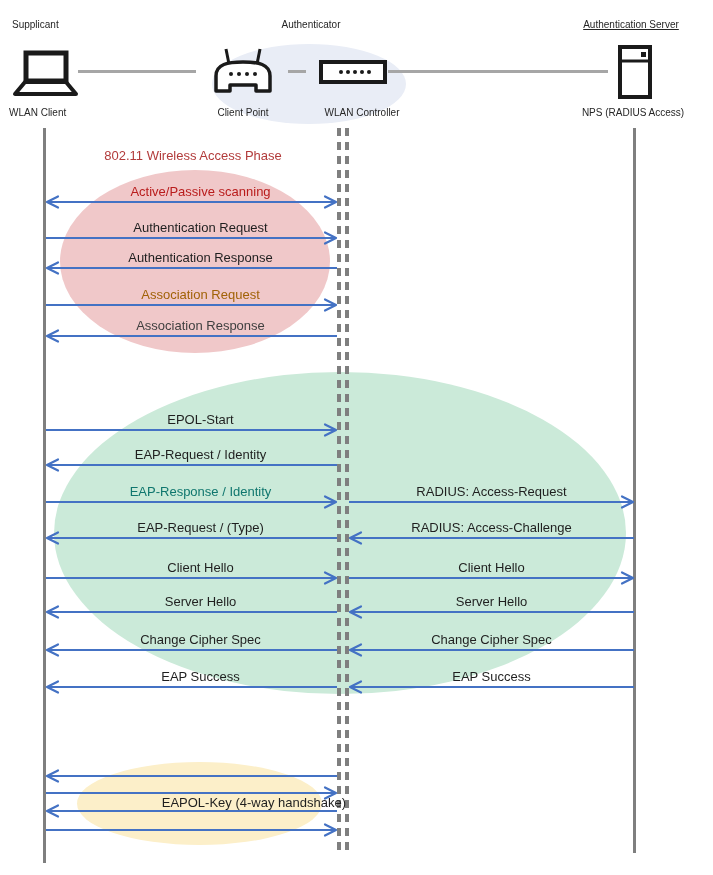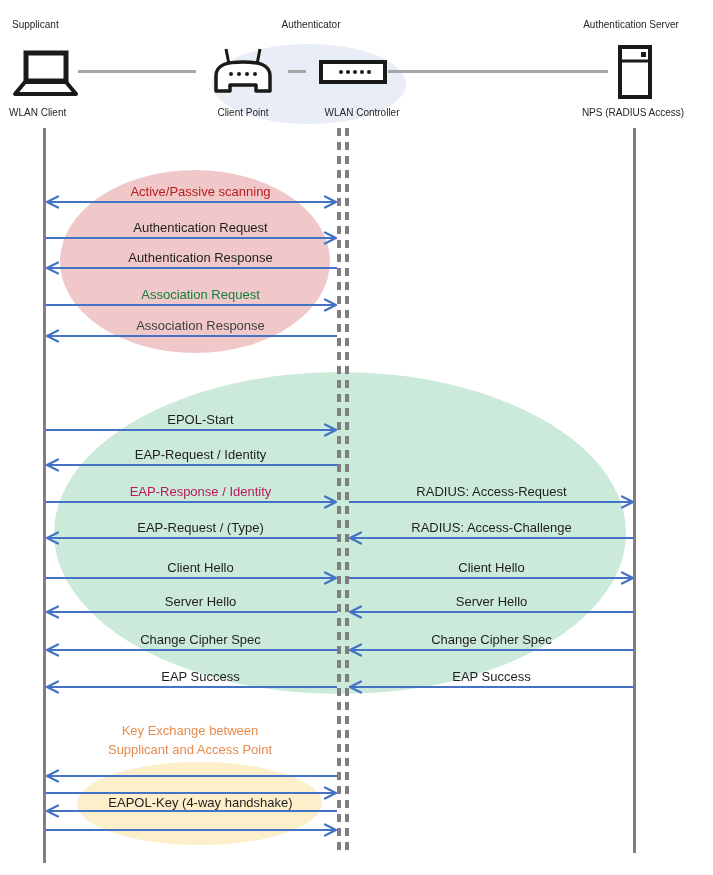--- a/index.html
+++ b/index.html
@@ -2,21 +2,21 @@
 <html><head>
 <meta charset="utf-8">
 <style>
   html,body{margin:0;padding:0;background:#fff;font-family:"Liberation Sans",sans-serif;}
   .canvas{position:relative;width:713px;height:875px;background:#ffffff;overflow:hidden;}
 
   
   .role{position:absolute;top:19px;font-size:10px;color:#262626;white-space:nowrap;z-index:3;}
   .role-supplicant{left:12px;}
   .role-authenticator{left:250px;width:122px;text-align:center;}
-  .role-auth-server{left:556px;width:150px;text-align:center;}
+  .role-auth-server{left:556px;width:150px;text-align:center;text-decoration:underline;}
 
   .device-label{position:absolute;top:107px;font-size:10px;color:#262626;white-space:nowrap;z-index:3;}
   .dl-client{left:9px;}
   .dl-ap{left:193px;width:100px;text-align:center;}
   .dl-wlc{left:302px;width:120px;text-align:center;}
   .dl-nps{left:558px;width:150px;text-align:center;}
 
   .icon{position:absolute;z-index:3;}
   .icon-laptop{left:10px;top:50px;}
   .icon-ap{left:210px;top:47px;}
@@ -104,23 +104,22 @@
 
   <div class="phase-ellipse pe-1" style="background: rgb(240, 200, 201);"></div>
   <div class="phase-ellipse pe-2" style="background: rgb(203, 234, 217);"></div>
   <div class="phase-ellipse pe-3" style="background: rgb(252, 239, 201);"></div>
 
   <div class="lifeline ll-left" style="background: rgb(127, 127, 127);"></div>
   <div class="lifeline-dashed ld-1"></div>
   <div class="lifeline-dashed ld-2"></div>
   <div class="lifeline ll-right" style="background: rgb(127, 127, 127);"></div>
 
-  <div class="phase-title pt-3" style="color: rgb(231, 139, 78);">
-    <div>Key Exchange between</div>
-    <div>Supplicant and Access Point</div>
+  <div class="phase-title pt-1" style="color: rgb(178, 59, 59);">
+    <div>802.11 Wireless Access Phase</div>
   </div>
 
   <div id="messages">
       <svg width="291" height="16" class="msg-arrow" style="left: 46px; top: 194px;">
         <line x1="3" x2="288" y1="8" y2="8" stroke="#4472C4" stroke-width="2"></line>
         <path d="M279 2.5 L290 8 L279 13.5" fill="none" stroke="#4472C4" stroke-width="2.2" stroke-linecap="round" stroke-linejoin="round"></path>
         <path d="M12 2.5 L1 8 L12 13.5" fill="none" stroke="#4472C4" stroke-width="2.2" stroke-linecap="round" stroke-linejoin="round"></path>
       </svg>
       <div class="msg-label" style="left: 55px; width: 291px; top: 184px; color: #b91c1c;">Active/Passive scanning</div>
       <svg width="291" height="16" class="msg-arrow" style="left: 46px; top: 230px;">
@@ -130,41 +129,41 @@
       <div class="msg-label" style="left: 55px; width: 291px; top: 220px; color: rgb(31, 31, 31);">Authentication Request</div>
       <svg width="291" height="16" class="msg-arrow" style="left: 46px; top: 260px;">
         <line x1="3" x2="291" y1="8" y2="8" stroke="#4472C4" stroke-width="2"></line>
         <path d="M12 2.5 L1 8 L12 13.5" fill="none" stroke="#4472C4" stroke-width="2.2" stroke-linecap="round" stroke-linejoin="round"></path>
       </svg>
       <div class="msg-label" style="left: 55px; width: 291px; top: 250px; color: rgb(31, 31, 31);">Authentication Response</div>
       <svg width="291" height="16" class="msg-arrow" style="left: 46px; top: 297px;">
         <line x1="0" x2="288" y1="8" y2="8" stroke="#4472C4" stroke-width="2"></line>
         <path d="M279 2.5 L290 8 L279 13.5" fill="none" stroke="#4472C4" stroke-width="2.2" stroke-linecap="round" stroke-linejoin="round"></path>
       </svg>
-      <div class="msg-label" style="left: 55px; width: 291px; top: 287px; color: #15803d;">Association Request</div>
+      <div class="msg-label" style="left: 55px; width: 291px; top: 287px; color: #a16207;">Association Request</div>
       <svg width="291" height="16" class="msg-arrow" style="left: 46px; top: 328px;">
         <line x1="3" x2="291" y1="8" y2="8" stroke="#4472C4" stroke-width="2"></line>
         <path d="M12 2.5 L1 8 L12 13.5" fill="none" stroke="#4472C4" stroke-width="2.2" stroke-linecap="round" stroke-linejoin="round"></path>
       </svg>
       <div class="msg-label" style="left: 55px; width: 291px; top: 318px; color: #404040;">Association Response</div>
       <svg width="291" height="16" class="msg-arrow" style="left: 46px; top: 422px;">
         <line x1="0" x2="288" y1="8" y2="8" stroke="#4472C4" stroke-width="2"></line>
         <path d="M279 2.5 L290 8 L279 13.5" fill="none" stroke="#4472C4" stroke-width="2.2" stroke-linecap="round" stroke-linejoin="round"></path>
       </svg>
       <div class="msg-label" style="left: 55px; width: 291px; top: 412px; color: rgb(31, 31, 31);">EPOL-Start</div>
       <svg width="291" height="16" class="msg-arrow" style="left: 46px; top: 457px;">
         <line x1="3" x2="291" y1="8" y2="8" stroke="#4472C4" stroke-width="2"></line>
         <path d="M12 2.5 L1 8 L12 13.5" fill="none" stroke="#4472C4" stroke-width="2.2" stroke-linecap="round" stroke-linejoin="round"></path>
       </svg>
       <div class="msg-label" style="left: 55px; width: 291px; top: 447px; color: rgb(31, 31, 31);">EAP-Request / Identity</div>
       <svg width="291" height="16" class="msg-arrow" style="left: 46px; top: 494px;">
         <line x1="0" x2="288" y1="8" y2="8" stroke="#4472C4" stroke-width="2"></line>
         <path d="M279 2.5 L290 8 L279 13.5" fill="none" stroke="#4472C4" stroke-width="2.2" stroke-linecap="round" stroke-linejoin="round"></path>
       </svg>
-      <div class="msg-label" style="left: 55px; width: 291px; top: 484px; color: #be185d;">EAP-Response / Identity</div>
+      <div class="msg-label" style="left: 55px; width: 291px; top: 484px; color: #0f766e;">EAP-Response / Identity</div>
       <svg width="285" height="16" class="msg-arrow" style="left: 349px; top: 494px;">
         <line x1="0" x2="282" y1="8" y2="8" stroke="#4472C4" stroke-width="2"></line>
         <path d="M273 2.5 L284 8 L273 13.5" fill="none" stroke="#4472C4" stroke-width="2.2" stroke-linecap="round" stroke-linejoin="round"></path>
       </svg>
       <div class="msg-label" style="left: 349px; width: 285px; top: 484px; color: rgb(31, 31, 31);">RADIUS: Access-Request</div>
       <svg width="291" height="16" class="msg-arrow" style="left: 46px; top: 530px;">
         <line x1="3" x2="291" y1="8" y2="8" stroke="#4472C4" stroke-width="2"></line>
         <path d="M12 2.5 L1 8 L12 13.5" fill="none" stroke="#4472C4" stroke-width="2.2" stroke-linecap="round" stroke-linejoin="round"></path>
       </svg>
       <div class="msg-label" style="left: 55px; width: 291px; top: 520px; color: rgb(31, 31, 31);">EAP-Request / (Type)</div>
@@ -218,20 +217,20 @@
         <path d="M12 2.5 L1 8 L12 13.5" fill="none" stroke="#4472C4" stroke-width="2.2" stroke-linecap="round" stroke-linejoin="round"></path>
       </svg>
       <svg width="291" height="16" class="msg-arrow" style="left: 46px; top: 785px;">
         <line x1="0" x2="288" y1="8" y2="8" stroke="#4472C4" stroke-width="2"></line>
         <path d="M279 2.5 L290 8 L279 13.5" fill="none" stroke="#4472C4" stroke-width="2.2" stroke-linecap="round" stroke-linejoin="round"></path>
       </svg>
       <svg width="291" height="16" class="msg-arrow" style="left: 46px; top: 803px;">
         <line x1="3" x2="291" y1="8" y2="8" stroke="#4472C4" stroke-width="2"></line>
         <path d="M12 2.5 L1 8 L12 13.5" fill="none" stroke="#4472C4" stroke-width="2.2" stroke-linecap="round" stroke-linejoin="round"></path>
       </svg>
-      <div class="msg-label" style="left: 55px; width: 291px; top: 795px; color: rgb(31, 31, 31);">EAPOL-Key (4-way handshake)</div>
+      <div class="msg-label" style="left: 55px; width: 291px; top: 795px; color: rgb(31, 31, 31); text-align: right;">EAPOL-Key (4-way handshake)</div>
       <svg width="291" height="16" class="msg-arrow" style="left: 46px; top: 822px;">
         <line x1="0" x2="288" y1="8" y2="8" stroke="#4472C4" stroke-width="2"></line>
         <path d="M279 2.5 L290 8 L279 13.5" fill="none" stroke="#4472C4" stroke-width="2.2" stroke-linecap="round" stroke-linejoin="round"></path>
       </svg>
     </div>
 
 </div>
 
 </body></html>

